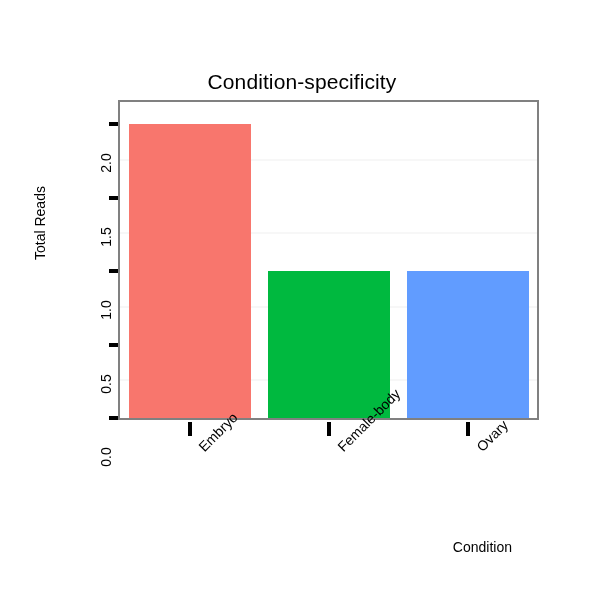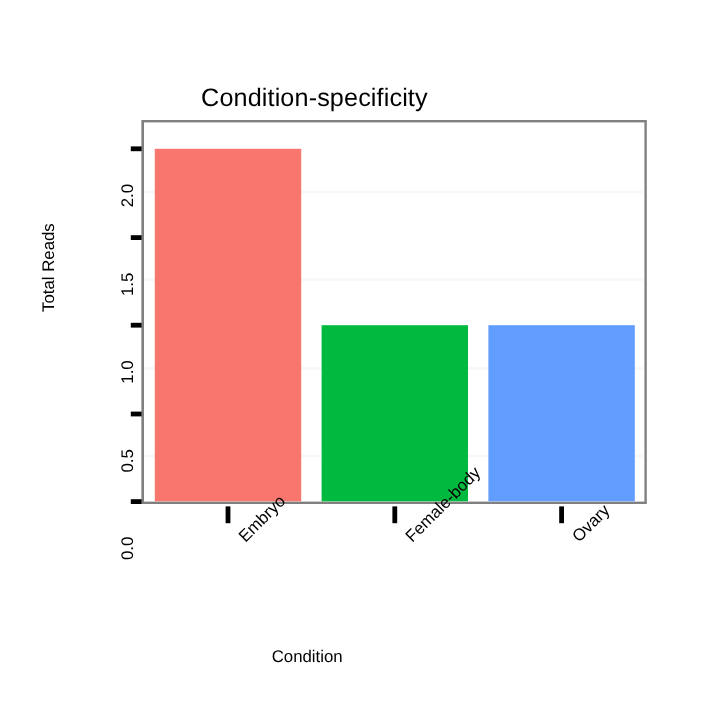--- a/index.html
+++ b/index.html
@@ -26,20 +26,21 @@
     position: absolute;
     left: 0;
     top: 70px;
     width: 524px;
     text-align: center;
     font-size: 21px;
     line-height: 24px;
     letter-spacing: 0.1px;
     color: #000;
     white-space: nowrap;
+    padding-left: 40px;
   }
 
   
   .panel {
     position: absolute;
     left: 118px;
     top: 100px;
     width: 421px;
     height: 320px;
     box-sizing: border-box;
@@ -124,21 +125,21 @@
     color: #000;
     transform: rotate(-45deg);
     transform-origin: right top;
     text-align: right;
   }
   .x-axis-title {
     position: absolute;
     left: 0;
     top: 539px;
     width: 512px;
-    text-align: center;
+    text-align: right;
     font-size: 14px;
     line-height: 16px;
     color: #000;
   }
 </style>
 </head>
 <body>
 
 <div id="chart-root">
 

